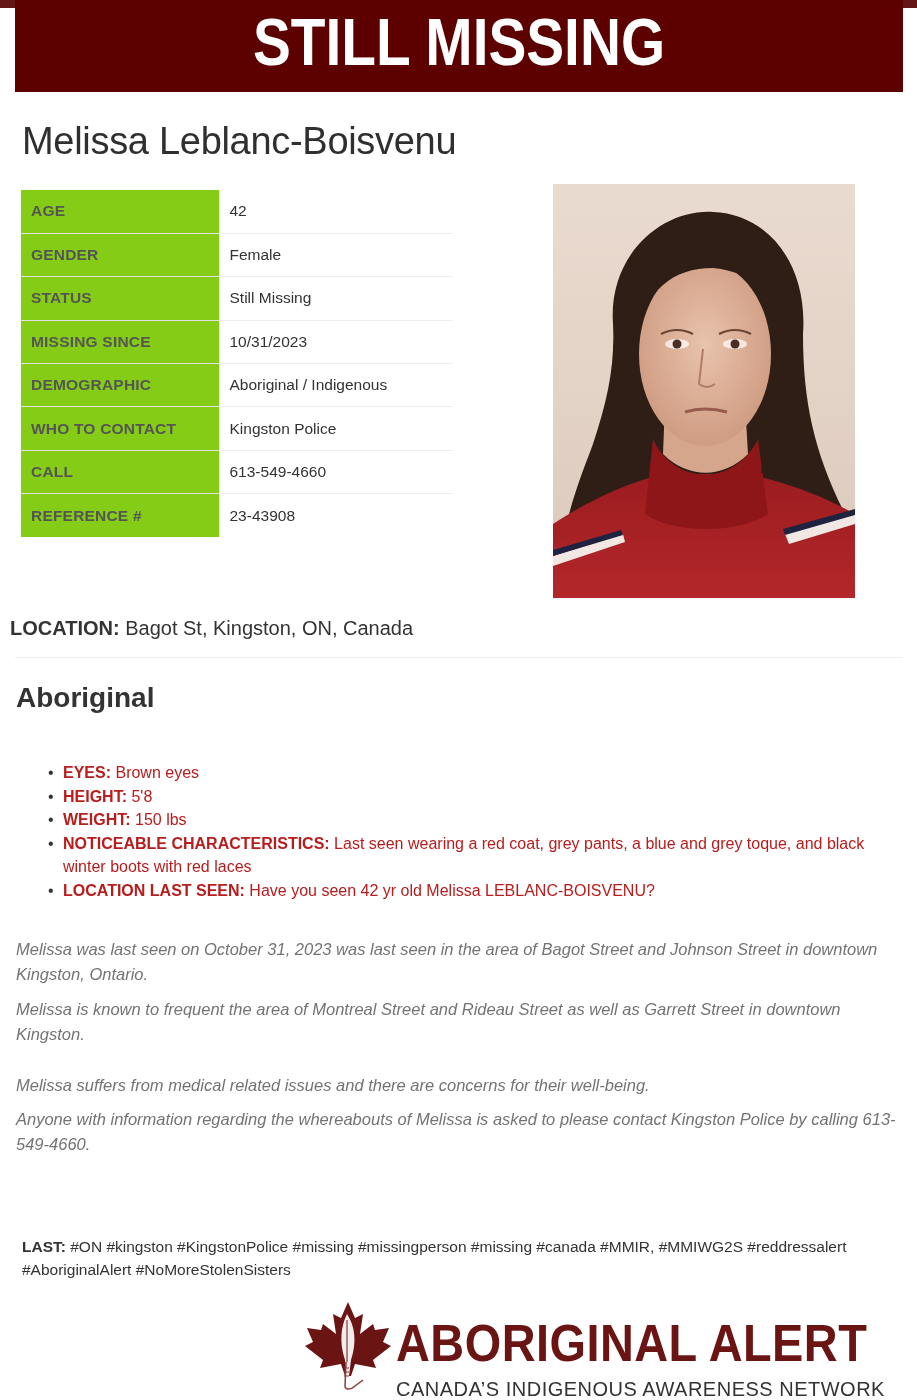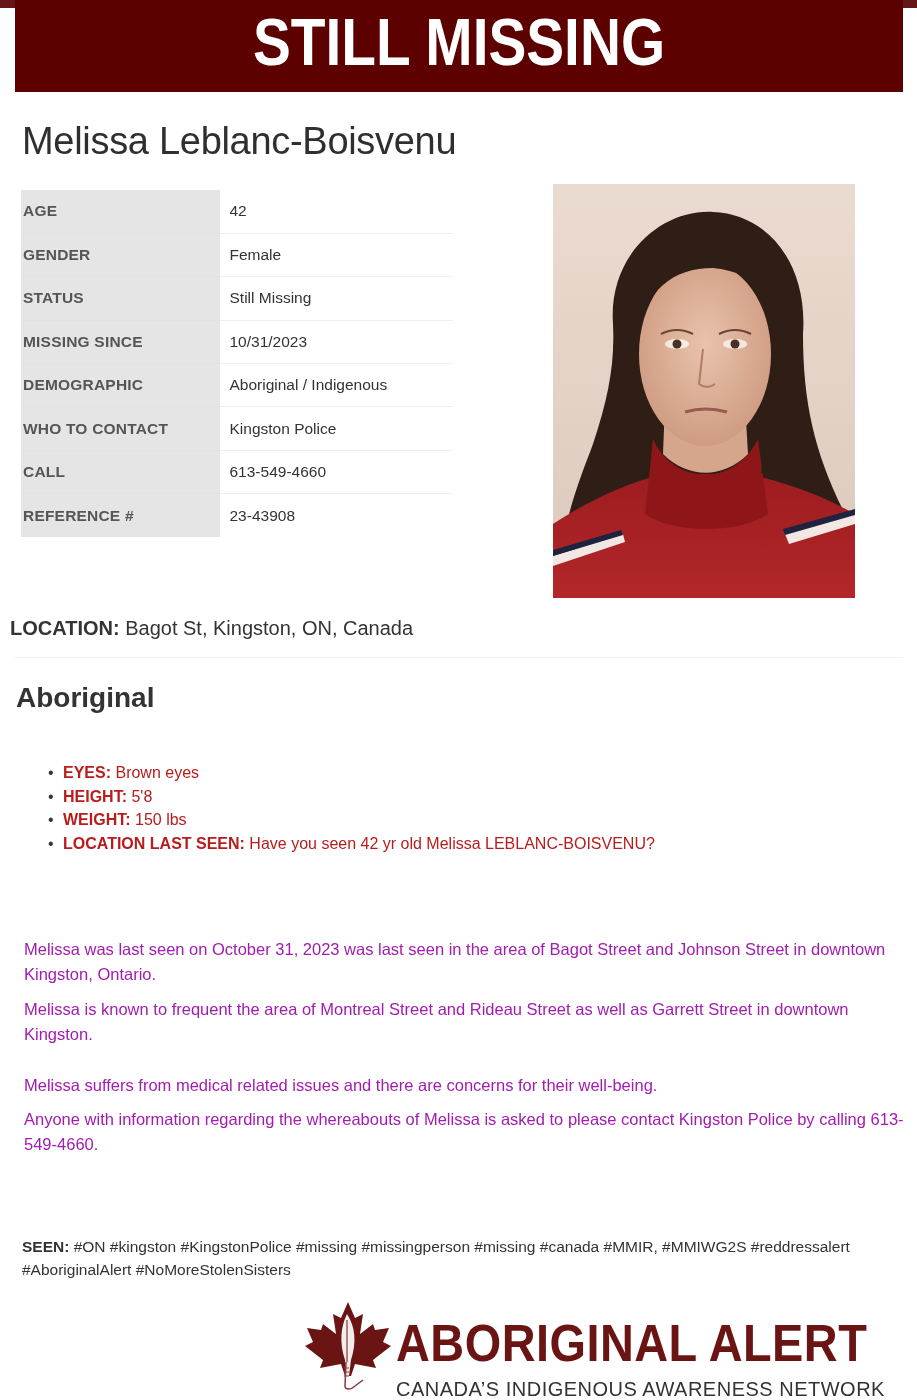--- a/index.html
+++ b/index.html
@@ -10,40 +10,40 @@
     .banner { position: absolute; left: 15px; top: 0; width: 888px; height: 92px; background: #5c0000; }
     .banner-title { position: absolute; left: 0; top: 2px; width: 100%; text-align: center;
       color: #ffffff; font-family: "Liberation Sans", sans-serif; font-weight: bold;
       font-size: 66px; line-height: 80px; letter-spacing: 0px; transform: scaleX(0.86); }
 
     .person-name { position: absolute; left: 22px; top: 116px; font-size: 38px; line-height: 50px;
       font-family: "Liberation Sans", sans-serif; color: #2f2f2f; font-weight: normal; letter-spacing: -0.3px; }
 
     .info-table { position: absolute; left: 21px; top: 190px; width: 432px; border-collapse: collapse; }
     .info-table td { height: 43.4px; font-size: 15.5px; vertical-align: middle; font-family: "Liberation Sans", sans-serif; }
-    .info-table td.lbl { width: 198px; background: #e5e5e5; padding-left: 2px; font-weight: bold; color: #555555;
+    .info-table td.lbl { width: 198px; background: #84cc16; padding-left: 10px; font-weight: bold; color: #555555;
       border-bottom: 1px solid #e2e2e2; text-transform: uppercase; letter-spacing: 0.2px; }
     .info-table td.val { padding-left: 10px; color: #333333; border-bottom: 1px solid #eeeeee; border-left: 1px solid #e6e6e6; }
     .info-table tr:last-child td { border-bottom: none; }
 
     .photo { position: absolute; left: 553px; top: 184px; width: 302px; height: 414px; background: #e8d9ce; overflow: hidden; }
 
     .location-line { position: absolute; left: 10px; top: 614px; font-size: 20px; line-height: 28px; font-family: "Liberation Sans", sans-serif; color: #333; }
     .location-line .k { font-weight: bold; }
     .divider { position: absolute; left: 15px; top: 657px; width: 888px; height: 1px; background: #f0f0f0; }
 
     .section-title { position: absolute; left: 16px; top: 678px; font-size: 28px; line-height: 40px; color: #333; font-family: "Liberation Sans", sans-serif; }
 
     .attr-list { position: absolute; left: 48px; top: 761px; width: 850px; list-style: none;
       font-family: "Liberation Sans", sans-serif; font-size: 16px; line-height: 23.5px; color: #b91c1c; }
     .attr-list li { position: relative; padding-left: 15px; }
     .attr-list li::before { content: "•"; position: absolute; left: 0; top: 0; color: #333; }
     .attr-list .k { font-weight: bold; }
 
-    .para { position: absolute; left: 24px; width: 880px; font-family: "Liberation Sans", sans-serif; font-size: 16.5px; line-height: 25px; color: #a21caf; }
+    .para { position: absolute; left: 16px; width: 880px; font-family: "Liberation Sans", sans-serif; font-size: 16.5px; line-height: 25px; color: #737373; font-style: italic; }
     .p1 { top: 937px; }
     .p2 { top: 997px; }
     .p3 { top: 1073px; }
     .p4 { top: 1107px; }
 
     .tags { position: absolute; left: 22px; top: 1235px; width: 860px; font-family: "Liberation Sans", sans-serif;
       font-size: 15.5px; line-height: 23px; color: #333; }
     .tags .k { font-weight: bold; }
 
     .logo { position: absolute; left: 303px; top: 1300px; width: 580px; height: 100px; }
@@ -156,30 +156,31 @@
 </div>
 
 <div class="divider"></div>
 
 <h2 class="section-title">Aboriginal</h2>
 
 <ul class="attr-list">
   <li><span class="k">EYES:</span><span> Brown eyes</span></li>
   <li><span class="k">HEIGHT:</span><span> 5'8</span></li>
   <li><span class="k">WEIGHT:</span><span> 150 lbs</span></li>
+  <li><span class="k">NOTICEABLE CHARACTERISTICS:</span><span> Last seen wearing a red coat, grey pants, a blue and grey toque, and black winter boots with red laces</span></li>
   <li><span class="k">LOCATION LAST SEEN:</span><span> Have you seen 42 yr old Melissa LEBLANC-BOISVENU?</span></li>
 </ul>
 
 <p class="para p1">Melissa was last seen on October 31, 2023 was last seen in the area of Bagot Street and Johnson Street in downtown Kingston, Ontario.</p>
 <p class="para p2"> Melissa is known to frequent the area of Montreal Street and Rideau Street as well as Garrett Street in downtown Kingston.</p>
 <p class="para p3">Melissa suffers from medical related issues and there are concerns for their well-being.</p>
 <p class="para p4">Anyone with information regarding the whereabouts of Melissa is asked to please contact Kingston Police by calling 613-549-4660.</p>
 
 <div class="tags">
-  <span class="k">SEEN:</span><span> #ON #kingston #KingstonPolice #missing #missingperson #missing #canada #MMIR, #MMIWG2S #reddressalert #AboriginalAlert #NoMoreStolenSisters</span>
+  <span class="k">LAST:</span><span> #ON #kingston #KingstonPolice #missing #missingperson #missing #canada #MMIR, #MMIWG2S #reddressalert #AboriginalAlert #NoMoreStolenSisters</span>
 </div>
 
 <div class="logo">
   <div class="logo-leaf">
     <svg width="90" height="94" viewBox="0 0 90 94" xmlns="http://www.w3.org/2000/svg">
       <path d="M45 2 L52 18 L60 14 L57 34 L70 24 L72 30 L86 28 L80 42 L88 46 L70 60 L73 68 L52 64 L48 76 L42 76 L38 64 L17 68 L20 60 L2 46 L10 42 L4 28 L18 30 L20 24 L33 34 L30 14 L38 18 Z" fill="#6b1414"></path>
       <path d="M44 14 C52 26 54 42 48 60 L46 76 L43 76 L42 60 C36 42 38 26 44 14 Z" fill="#ffffff" opacity="0.92"></path>
       <path d="M44 20 L44 62" stroke="#6b1414" stroke-width="1" fill="none"></path>
       <path d="M43 62 L42 86 C42 90 48 90 52 86 L60 80" stroke="#8a3a3a" stroke-width="1.5" fill="none"></path>
       <path d="M41 68 L46 68 M41 72 L46 72 M41 76 L46 76" stroke="#8a3a3a" stroke-width="1" fill="none"></path>

